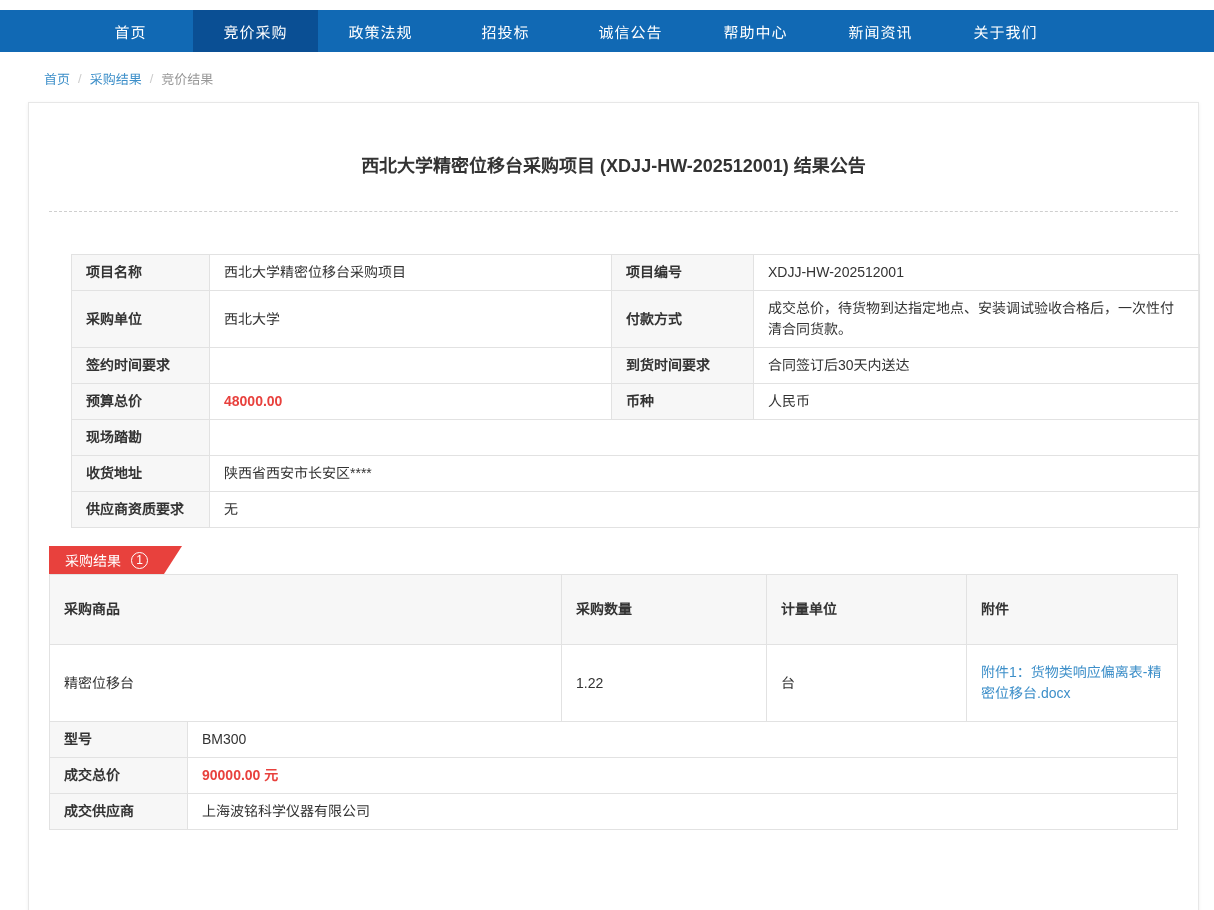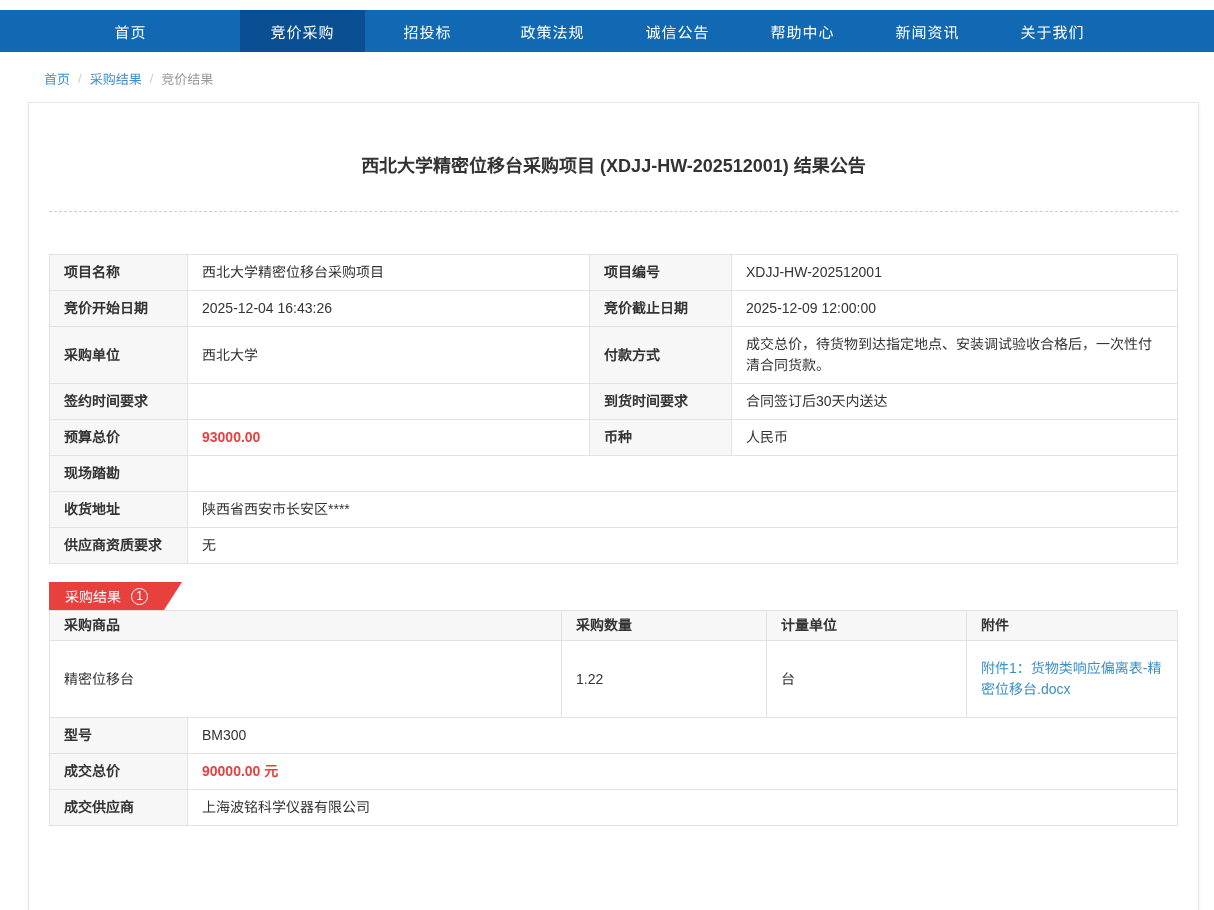--- a/index.html
+++ b/index.html
@@ -19,21 +19,21 @@
   }
   
   .topnav{
     margin-top:10px;height:42px;background:var(--nav-bg);
     display:flex;align-items:stretch;padding-left:68px;
   }
   .topnav .nav-item{
     width:125px;display:flex;align-items:center;justify-content:center;
     color:#fff;font-size:15px;cursor:pointer;letter-spacing:1px;
   }
-  .topnav .nav-item.active{background:var(--nav-active-bg);margin-left:47px;}
+  .topnav .nav-item.active{background:var(--nav-active-bg);}
   
   .breadcrumb{
     padding:17px 0 14px 44px;font-size:13px;color:#999;
     display:flex;align-items:center;gap:8px;
   }
   .breadcrumb a{color:var(--link-blue);text-decoration:none;cursor:pointer;}
   .breadcrumb .sep{color:#ccc;}
   .breadcrumb .current{color:#999;}
   
   .card{
@@ -53,47 +53,47 @@
   .article-meta .red{color:var(--accent-red);}
   .dashed-sep{margin-top:30px;border-bottom:1px dashed #cfcfcf;}
   
   table{border-collapse:collapse;width:100%;table-layout:fixed;}
   td,th{
     border:1px solid var(--border);font-size:14px;color:#333;
     padding:7px 14px;line-height:21px;text-align:left;vertical-align:middle;
     word-break:break-all;
   }
   td.lbl,th{background:var(--label-bg);font-weight:bold;}
-  .info-table{margin-top:42px;}
+  .info-table{margin-top:42px;margin-left:22px;}
   .red-val{color:var(--accent-red);font-weight:bold;}
   
   .result-badge{
     margin-top:18px;display:inline-flex;align-items:center;gap:10px;
     background:var(--accent-red);color:#fff;font-size:14px;
     padding:5px 34px 5px 16px;height:28px;
     clip-path:polygon(0 0,100% 0,calc(100% - 18px) 100%,0 100%);
   }
   .badge-circle{
     width:17px;height:17px;border:1px solid #fff;border-radius:50%;
     display:inline-flex;align-items:center;justify-content:center;
     font-size:12px;line-height:1;
   }
-  .result-table td,.result-table th{padding:4px 14px;}
+  .result-table td,.result-table th{padding:24px 14px;}
   .result-table .tall td{padding:17px 14px;}
   .detail-table{margin-top:-1px;}
   .attach a{color:var(--link-blue);text-decoration:none;cursor:pointer;}
 </style>
 </head>
 <body>
 
 <nav class="topnav">
   <div class="nav-item">首页</div>
   <div class="nav-item active">竞价采购</div>
+  <div class="nav-item">政策法规</div>
   <div class="nav-item">招投标</div>
-  <div class="nav-item">政策法规</div>
   <div class="nav-item">诚信公告</div>
   <div class="nav-item">帮助中心</div>
   <div class="nav-item">新闻资讯</div>
   <div class="nav-item">关于我们</div>
 </nav>
 
 <div class="breadcrumb">
   <a>首页</a>
   <span class="sep">/</span>
   <a>采购结果</a>
@@ -117,40 +117,34 @@
         <col>
       </colgroup>
     <tbody>
         <tr>
       <td class="lbl">项目名称</td>
       <td>西北大学精密位移台采购项目</td>
       <td class="lbl">项目编号</td>
       <td>XDJJ-HW-202512001</td>
     </tr>
     <tr>
-      <td class="lbl">竞价开始日期</td>
-      <td>2025-12-04 16:43:26</td>
-      <td class="lbl">竞价截止日期</td>
-      <td>2025-12-09 12:00:00</td>
-    </tr>
-    <tr>
       <td class="lbl">采购单位</td>
       <td>西北大学</td>
       <td class="lbl">付款方式</td>
       <td>成交总价，待货物到达指定地点、安装调试验收合格后，一次性付清合同货款。</td>
     </tr>
     <tr>
       <td class="lbl">签约时间要求</td>
       <td></td>
       <td class="lbl">到货时间要求</td>
       <td>合同签订后30天内送达</td>
     </tr>
     <tr>
       <td class="lbl">预算总价</td>
-      <td class="red-val">93000.00</td>
+      <td class="red-val">48000.00</td>
       <td class="lbl">币种</td>
       <td>人民币</td>
     </tr>
     <tr>
       <td class="lbl">现场踏勘</td>
       <td colspan="3"></td>
     </tr>
     <tr>
       <td class="lbl">收货地址</td>
       <td colspan="3">陕西省西安市长安区****</td>

